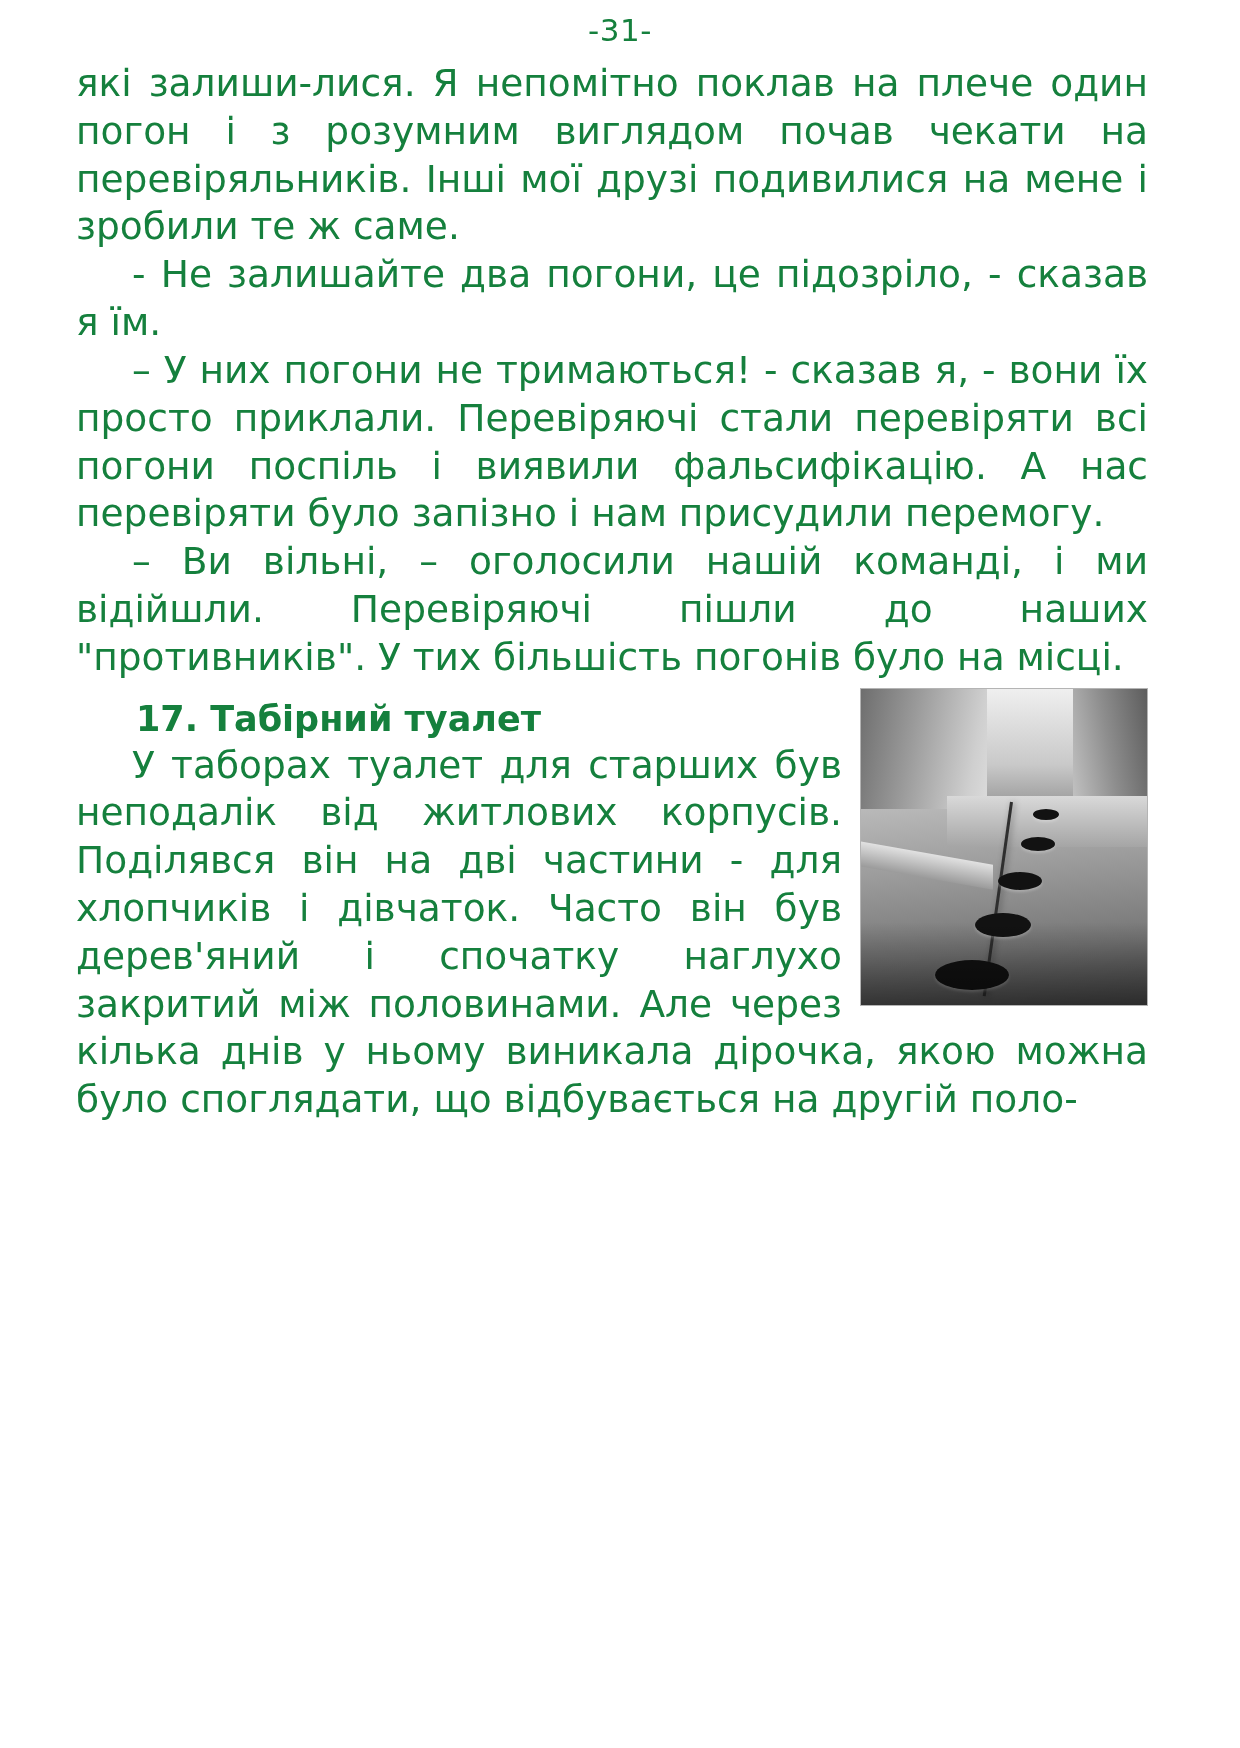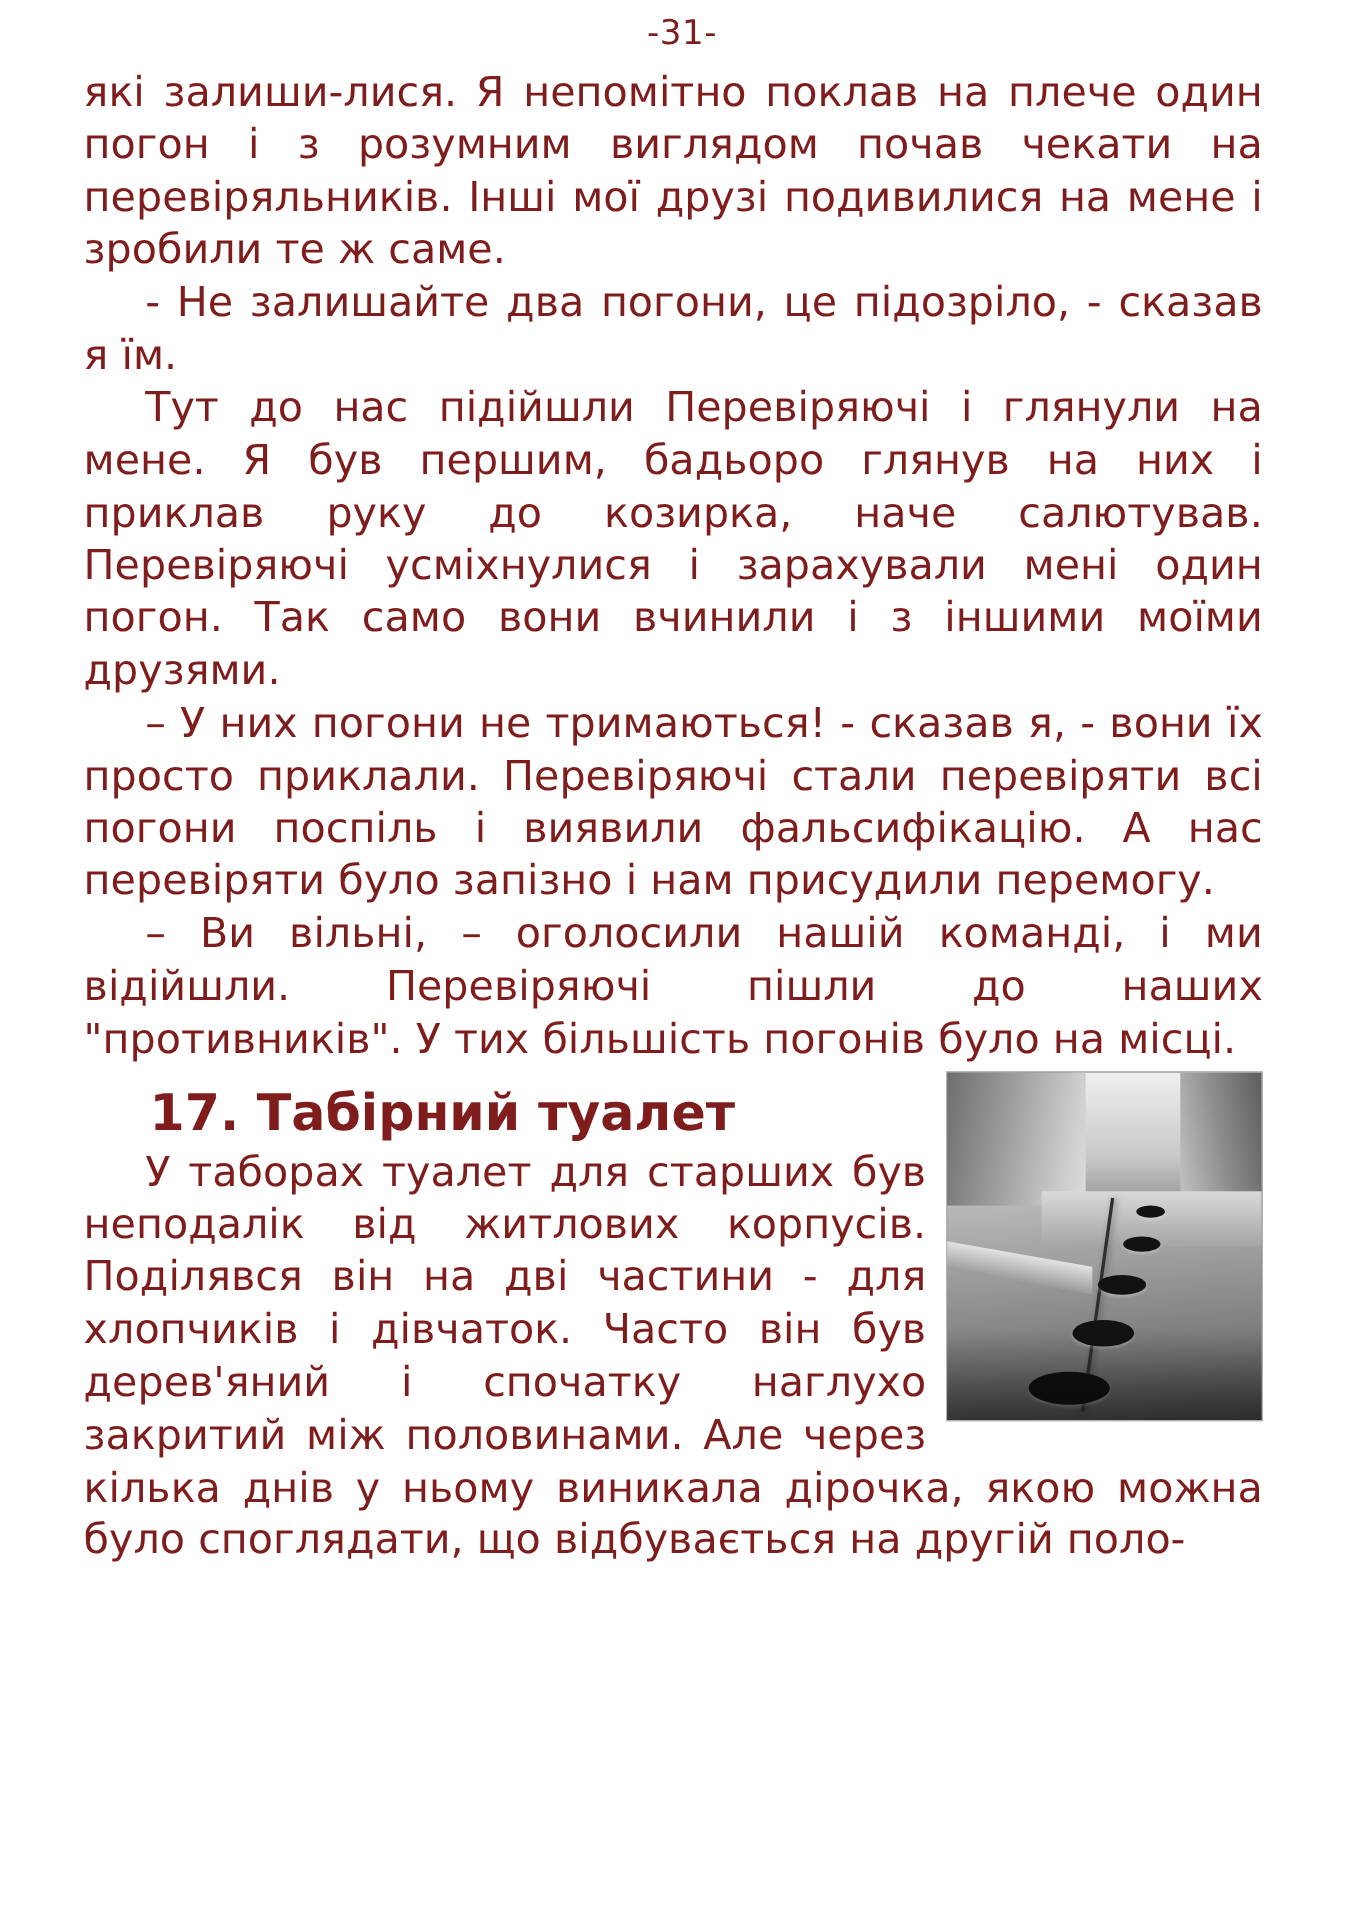--- a/index.html
+++ b/index.html
@@ -6,21 +6,21 @@
     margin: 0;
     padding: 0;
     background: #ffffff;
   }
   .page {
     width: 1240px;
     height: 1748px;
     position: relative;
     background: #ffffff;
     font-family: "DejaVu Sans", sans-serif;
-    color: #7f1d1d;
+    color: #15803d;
     box-sizing: border-box;
     overflow: hidden;
   }
   .page-number {
     text-align: center;
     font-size: 31px;
     letter-spacing: 0.5px;
     padding-top: 8px;
     height: 44px;
     line-height: 44px;
@@ -36,21 +36,21 @@
     font-size: 37.5px;
     line-height: 1.275;
     text-align: justify;
     text-justify: inter-word;
     hyphens: manual;
   }
   p.indent {
     text-indent: 56px;
   }
   .heading {
-    font-size: 46px;
+    font-size: 35px;
     font-weight: bold;
     margin: 16px 0 2px 0;
     text-indent: 60px;
     line-height: 1.2;
   }
   .float-figure {
     float: right;
     width: 288px;
     height: 318px;
     margin: 6px 0 6px 18px;
@@ -146,21 +146,20 @@
 <body>
 
 <div class="page">
 
   <div class="page-number">-31-</div>
 
   <div class="content">
 
     <p>які залиши-лися. Я непомітно поклав на плече один погон і з розумним  виглядом почав чекати на перевіряльників. Інші мої друзі подивилися на мене і зробили те ж саме.</p>
     <p class="indent">- Не залишайте два погони, це підозріло, - сказав я їм.</p>
-    <p class="indent">Тут до нас підійшли Перевіряючі і глянули на мене. Я був першим, бадьоро глянув на них і приклав руку до козирка, наче салютував. Перевіряючі усміхнулися і зарахували мені один погон. Так само вони вчинили і з іншими моїми друзями.</p>
     <p class="indent">– У них погони не тримаються! - сказав я, - вони їх просто приклали. Перевіряючі стали перевіряти всі погони поспіль і виявили фальсифікацію. А нас перевіряти було запізно і нам присудили перемогу.</p>
     <p class="indent">– Ви вільні, – оголосили нашій команді, і ми відійшли. Перевіряючі пішли до наших "противників". У тих більшість погонів було на місці.</p>
 
     <div class="float-figure">
       <div class="photo">
         <div class="ph-wall-back"></div>
         <div class="ph-wall-left"></div>
         <div class="ph-wall-right"></div>
         <div class="ph-floor"></div>
         <div class="ph-floor-far"></div>

